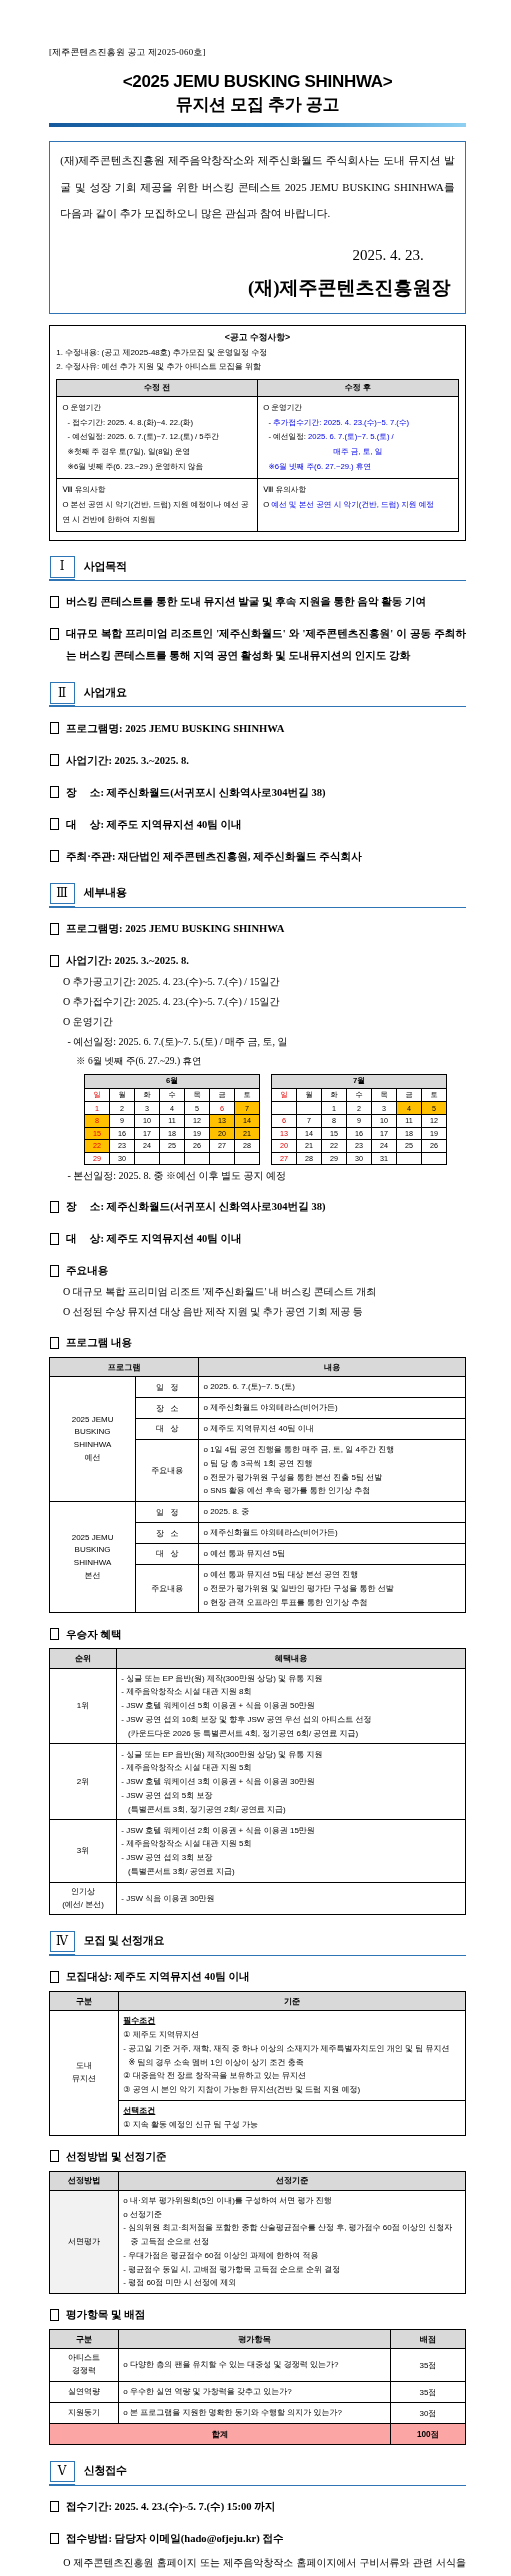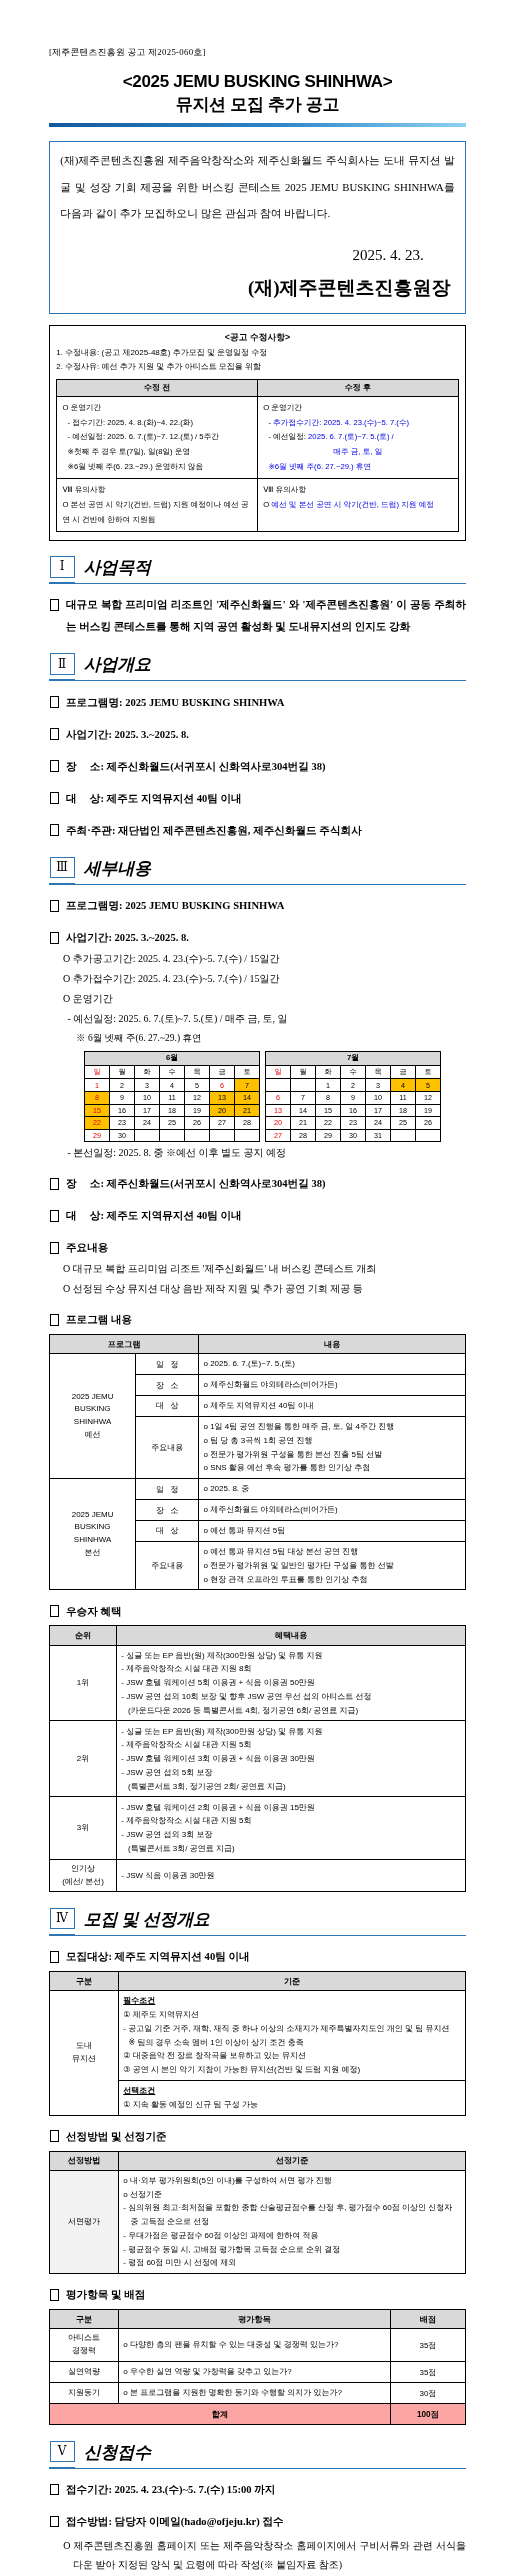--- a/index.html
+++ b/index.html
@@ -30,32 +30,32 @@
   .rlines>div.center{text-align:center;}
   .rlines>div.ind{padding-left:5.2px;}
   .blue{color:#0000e8;}
 
   
   .sec-head{display:flex;align-items:stretch;margin-top:15.5px;}
   .sec-num-wrap{border-bottom:2.1px solid #2e75b6;padding:0 0.5px 1.5px 0.5px;}
   .sec-num{border:1px solid #2e75b6;width:23px;height:19.6px;display:flex;align-items:center;justify-content:center;
            font-size:12px;font-family:"Liberation Serif","DejaVu Serif",serif;}
   .sec-title-wrap{flex:1;border-bottom:1.5px solid #2e75b6;display:flex;align-items:center;padding:0 0 4.1px 8.8px;}
-  .sec-title{font-family:"Liberation Sans","DejaVu Sans",sans-serif;font-weight:bold;font-size:17px;letter-spacing:-0.3px;font-style:italic;}
+  .sec-title{font-family:"Liberation Sans","DejaVu Sans",sans-serif;font-weight:bold;font-size:11px;letter-spacing:-0.3px;}
 
   
   .blt{position:relative;margin-top:10.3px;padding-left:17px;font-size:10.6px;line-height:2.05;
        font-weight:600;text-align:justify;}
   .blt .sq{position:absolute;left:1px;top:4.6px;width:7.2px;height:9.8px;border:1px solid #000;}
   .sub{padding-left:14px;font-size:10px;line-height:1.85;margin-top:1.5px;font-weight:400;}
   .dash2{padding-left:18.5px;font-size:10px;line-height:1.85;margin-top:1.5px;}
   .note{padding-left:27px;font-size:9.5px;line-height:1.8;margin-top:1px;}
 
   
-  .cal-wrap{display:flex;gap:5px;margin:4.1px 0 2.1px 35px;}
+  .cal-wrap{display:flex;gap:11px;margin:4.1px 0 2.1px 35px;}
   .cal{border-collapse:collapse;font-family:"Liberation Sans","DejaVu Sans",sans-serif;}
   .cal th,.cal td{border:0.5px solid #000;width:24px;text-align:center;font-size:7.2px;padding:1.3px 0;}
   .cal th.mon{background:#d9d9d9;font-size:7.7px;font-weight:bold;}
   .cal th{font-weight:400;}
   .cal .red{color:#e60000;}
   .cal .hl,.cal .red.hl{background:#ffc000;}
 
   
   .dtable{width:100%;border-collapse:collapse;margin-top:3px;
           font-family:"Liberation Sans","DejaVu Sans",sans-serif;}
@@ -150,20 +150,21 @@
   </div>
 
   <div class="sec-head">
     <div class="sec-num-wrap">
         <div class="sec-num">Ⅰ</div>
       </div>
     <div class="sec-title-wrap">
         <span class="sec-title">사업목적</span>
       </div>
   </div>
+  <div class="blt"><span class="sq"></span><span>버스킹 콘테스트를 통한 도내 뮤지션 발굴 및 후속 지원을 통한 음악 활동 기여</span></div>
   <div class="blt"><span class="sq"></span><span>대규모 복합 프리미엄 리조트인 '제주신화월드' 와 '제주콘텐츠진흥원' 이 공동 주최하는 버스킹 콘테스트를 통해 지역 공연 활성화 및 도내뮤지션의 인지도 강화</span></div>
 
   <div class="sec-head">
     <div class="sec-num-wrap">
         <div class="sec-num">Ⅱ</div>
       </div>
     <div class="sec-title-wrap">
         <span class="sec-title">사업개요</span>
       </div>
   </div>

